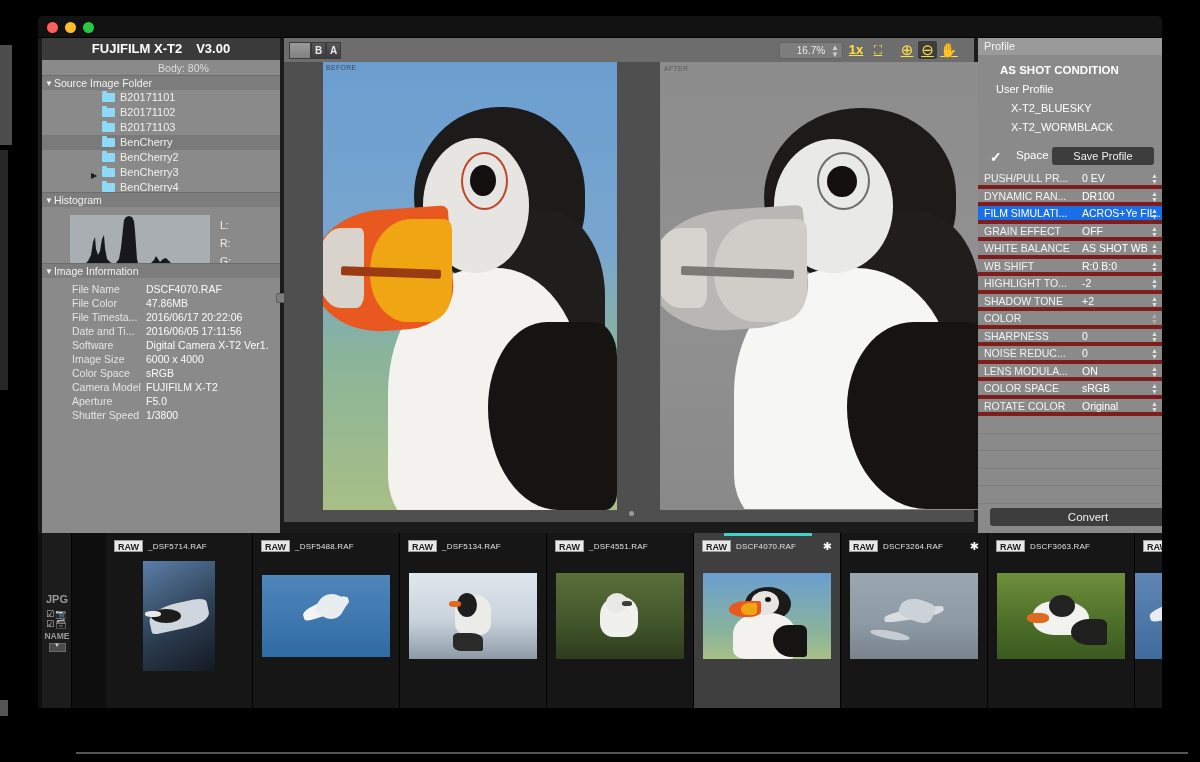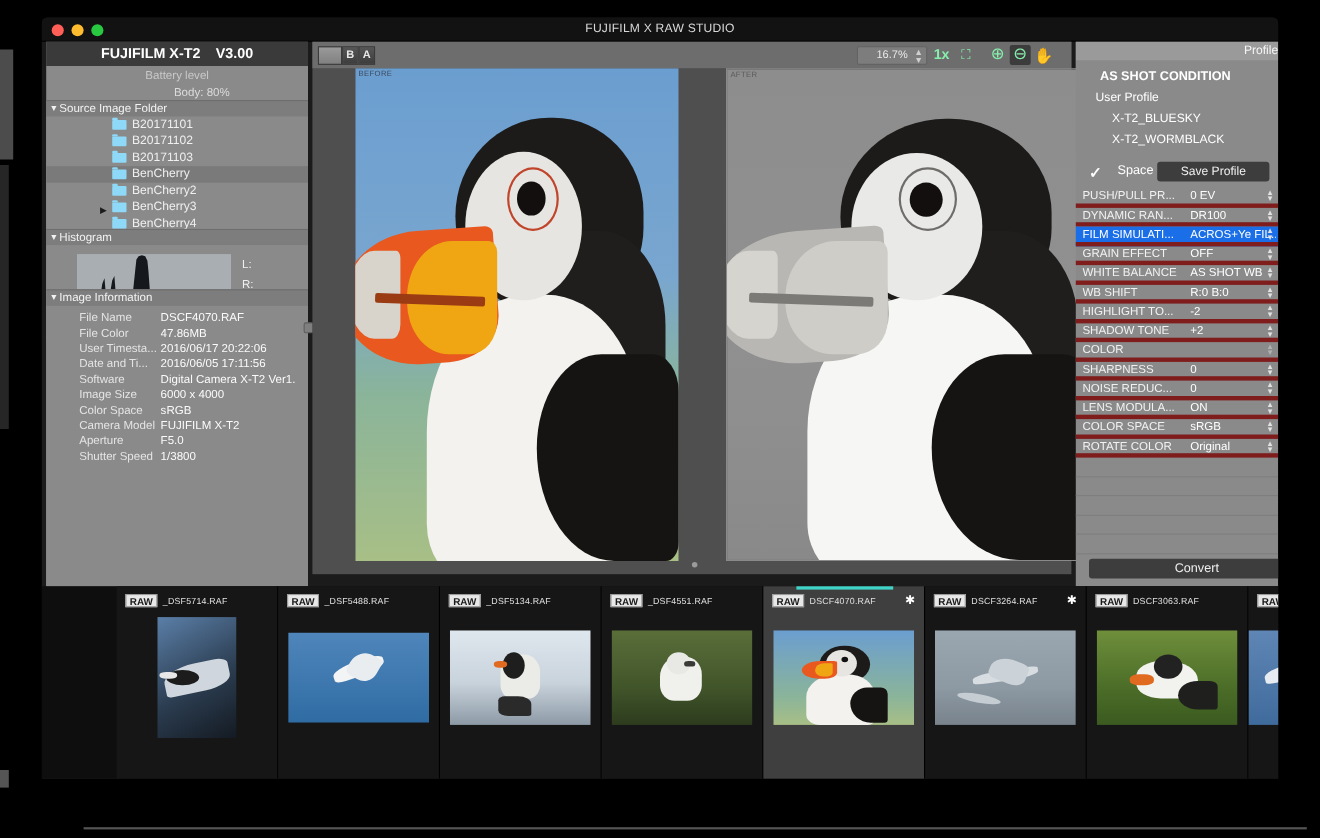--- a/index.html
+++ b/index.html
@@ -109,21 +109,21 @@
   #vb-single { left: 5px; width: 22px; }
   #vb-b { left: 27px; width: 15px; background: linear-gradient(#565656,#3d3d3d); color: #e8e8e8; }
   #vb-a { left: 42px; width: 15px; background: linear-gradient(#565656,#3d3d3d); color: #e8e8e8; }
 
   #zoom-field {
     position: absolute; right: 131px; top: 4px; width: 64px; height: 17px;
     background: #7d7d7d; border: 1px solid #636363; border-radius: 2px;
     font-size: 10px; color: #e9e9e9; text-align: center; line-height: 16px;
   }
   .stepper { position: absolute; right: 3px; top: 1px; font-size: 8px; line-height: 7px; color: #cfcfcf; }
-  .tbicon { position: absolute; top: 3px; color: #86efac; font-size: 14px; line-height: 18px; text-align: center; }
+  .tbicon { position: absolute; top: 3px; color: #fde047; font-size: 14px; line-height: 18px; text-align: center; text-decoration: underline; }
   #tb-1x { right: 108px; width: 20px; font-weight: bold; font-size: 13px; }
   #tb-fit { right: 87px; width: 18px; font-size: 12px; }
   #tb-zin { right: 58px; width: 18px; font-size: 15px; }
   #tb-zout { right: 37px; width: 19px; font-size: 15px; background: #3c3c3c; border-radius: 2px; }
   #tb-hand { right: 16px; width: 18px; font-size: 14px; }
 
   
   .pane { position: absolute; top: 24px; overflow: hidden; }
   #pane-before { left: 39px; width: 294px; height: 448px; }
   #pane-after  { left: 376px; width: 334px; height: 448px; border: 1px solid #8a8a8a; }
@@ -155,21 +155,21 @@
   .g .beak-line{ background: #7c7a77; }
   .g .eyering  { border-color: #6f6d6a; }
   .g .cheek    { background: #e9e9e7; }
   .g .chest    { background: #f6f6f4; }
 
   
   #pane-dot { position: absolute; left: 50%; bottom: 6px; width: 5px; height: 5px; border-radius: 50%; background: #9a9a9a; }
 
   
   #right-panel { position: absolute; left: 940px; top: 0; right: 0; height: 495px; background: #8a8a8a; }
-  #profile-head { height: 17px; background: #9a9a9a; color: #f5f5f5; font-size: 11px; line-height: 17px; padding-left: 6px; text-align: right; }
+  #profile-head { height: 17px; background: #9a9a9a; color: #f5f5f5; font-size: 11px; line-height: 17px; padding-left: 6px; }
   #profile-list { background: #8a8a8a; padding-top: 6px; }
   .prof-row { font-size: 11px; line-height: 19px; color: #fff; padding-left: 18px; }
   .prof-row.shot { font-weight: bold; padding-left: 22px; font-size: 11.5px; }
   .prof-row.user { padding-left: 18px; }
   .prof-row.item { padding-left: 33px; }
 
   #custom-row { position: relative; height: 26px; margin-top: 8px; }
   #custom-check { position: absolute; left: 12px; top: 4px; font-size: 14px; color: #fff; font-weight: bold; }
   #custom-label { position: absolute; left: 38px; top: 4px; font-size: 11.5px; color: #fff; }
   #save-profile {
@@ -240,32 +240,30 @@
   <div id="tiny-edge"></div>
   <div id="bottom-rule"></div>
 </div>
 
 <div id="window">
 
   <div id="titlebar">
     <div class="traffic" id="tl-close"></div>
     <div class="traffic" id="tl-min"></div>
     <div class="traffic" id="tl-max"></div>
-    <div id="win-title">FUJIFILM X RAW STUDIO</div>
   </div>
 
   <div id="workspace">
 
     <div id="left-panel">
 
       <div id="cam-header">
         <span>FUJIFILM X-T2</span><span class="ver">V3.00</span>
       </div>
 
-      <div class="battery-line">Battery level</div>
       <div class="battery-line b2">Body: 80%</div>
 
       <div class="section-head">
         <span class="tri">▼</span><span>Source Image Folder</span>
       </div>
 
       <div id="folder-tree">
         <div class="folder-row">
           <span class="folder-ico"></span>
           <span>B20171101</span>
@@ -321,21 +319,21 @@
         <div style="padding-top:4px">
           <div class="info-row">
             <span class="info-k">File Name</span>
             <span class="info-v">DSCF4070.RAF</span>
           </div>
           <div class="info-row">
             <span class="info-k">File Color</span>
             <span class="info-v">47.86MB</span>
           </div>
           <div class="info-row">
-            <span class="info-k">User Timesta...</span>
+            <span class="info-k">File Timesta...</span>
             <span class="info-v">2016/06/17 20:22:06</span>
           </div>
           <div class="info-row">
             <span class="info-k">Date and Ti...</span>
             <span class="info-v">2016/06/05 17:11:56</span>
           </div>
           <div class="info-row">
             <span class="info-k">Software</span>
             <span class="info-v">Digital Camera X-T2 Ver1.</span>
           </div>
@@ -510,20 +508,29 @@
         <div class="set-row empty"></div>
         <div class="set-row empty"></div>
         <div class="set-row empty"></div>
       </div>
 
       <div id="convert-btn">Convert</div>
     </div>
 
     <div id="filmstrip">
 
+      <div id="fs-left">
+        <div class="fs-ctl" id="fs-jpg">JPG</div>
+        <div class="fs-ctl" id="fs-icons">
+          <span>☑📷</span><br>
+          <span>☑🗃</span>
+        </div>
+        <div class="fs-ctl" id="fs-name">NAME</div>
+        <div id="fs-namebox"></div>
+      </div>
 
       <div class="thumb" style="left:68px;width:147px">
         <div class="raw-badge">RAW</div>
         <div class="thumb-name">_DSF5714.RAF</div>
         <div class="thumb-img ti" style="width:72px;height:110px">
           <div class="bg" style="background:linear-gradient(150deg,#5b7fa8,#2c3e52 55%,#141a22)"></div>
           <div class="sub" style="left:6px;top:42px;width:60px;height:26px;background:#cfd6dd;border-radius:50% 20% 40% 10%;transform:rotate(-12deg)"></div>
           <div class="sub" style="left:8px;top:48px;width:30px;height:14px;background:#1c1c1c;border-radius:50%"></div>
           <div class="sub" style="left:2px;top:50px;width:16px;height:6px;background:#e8e8e8;border-radius:40%"></div>
         </div>

